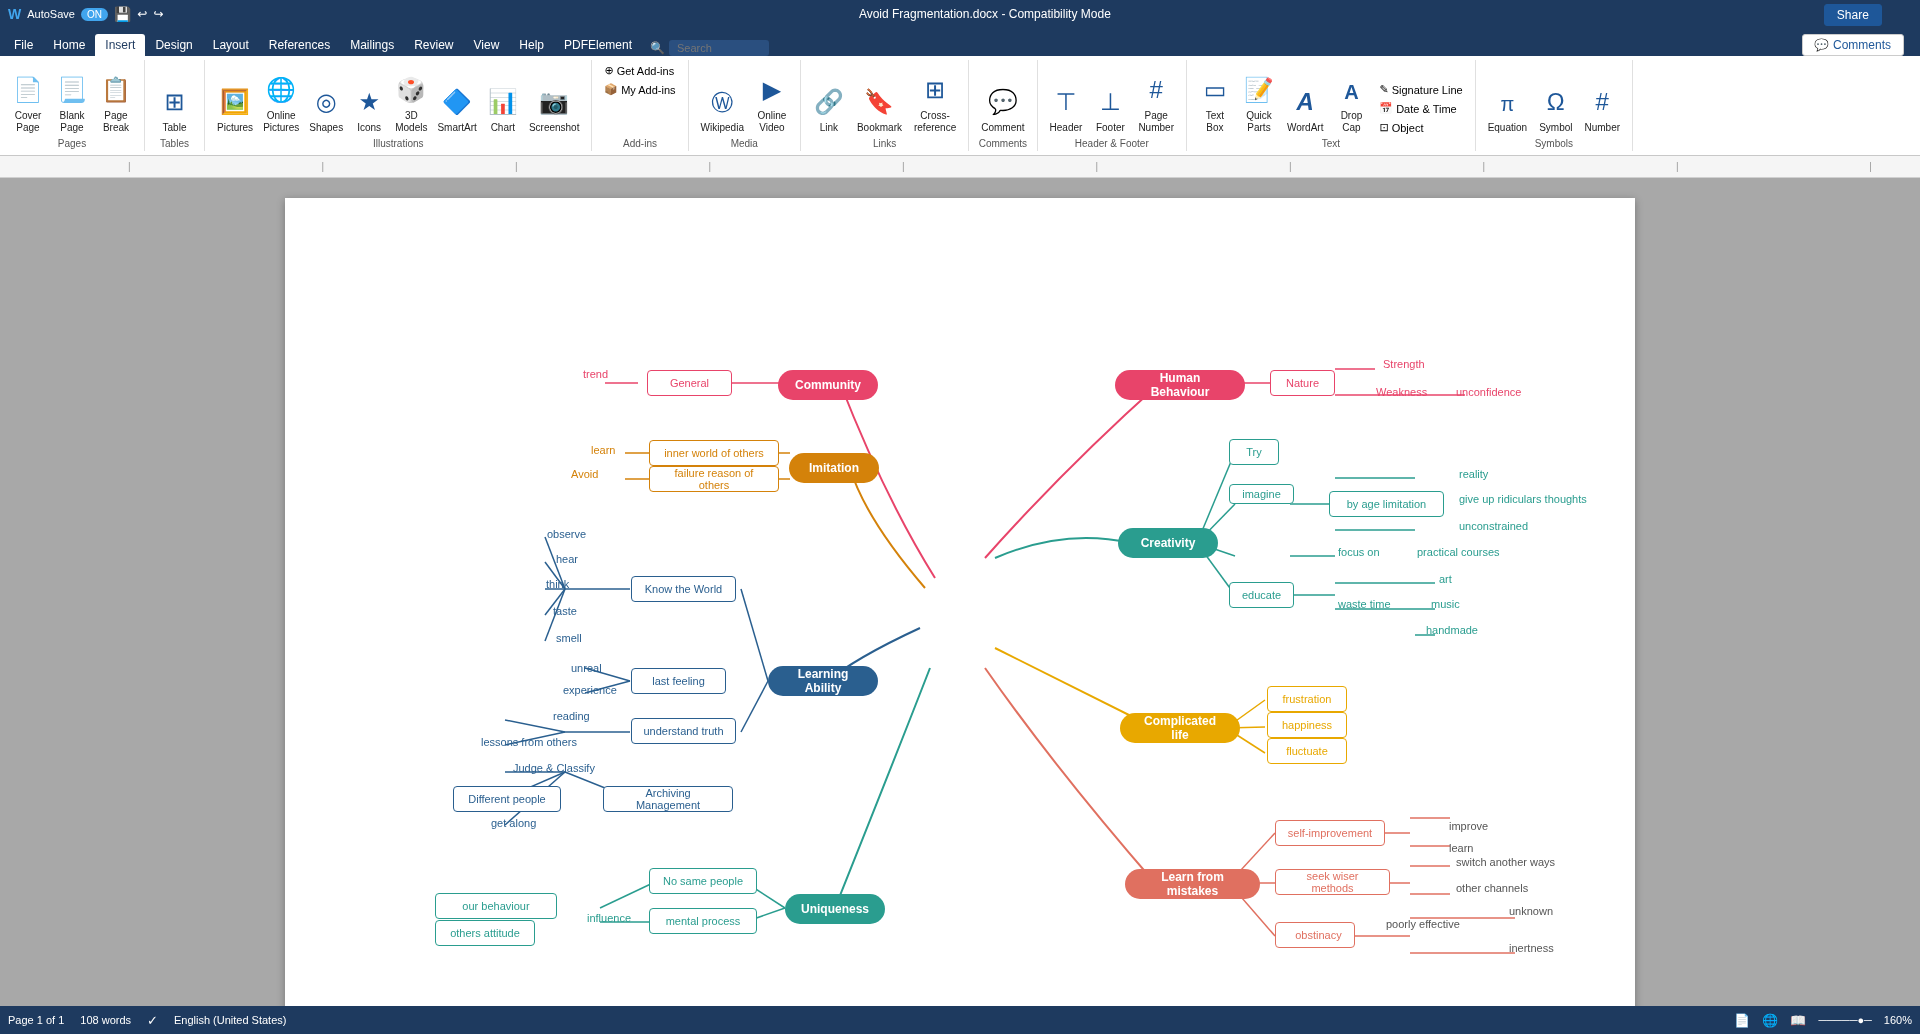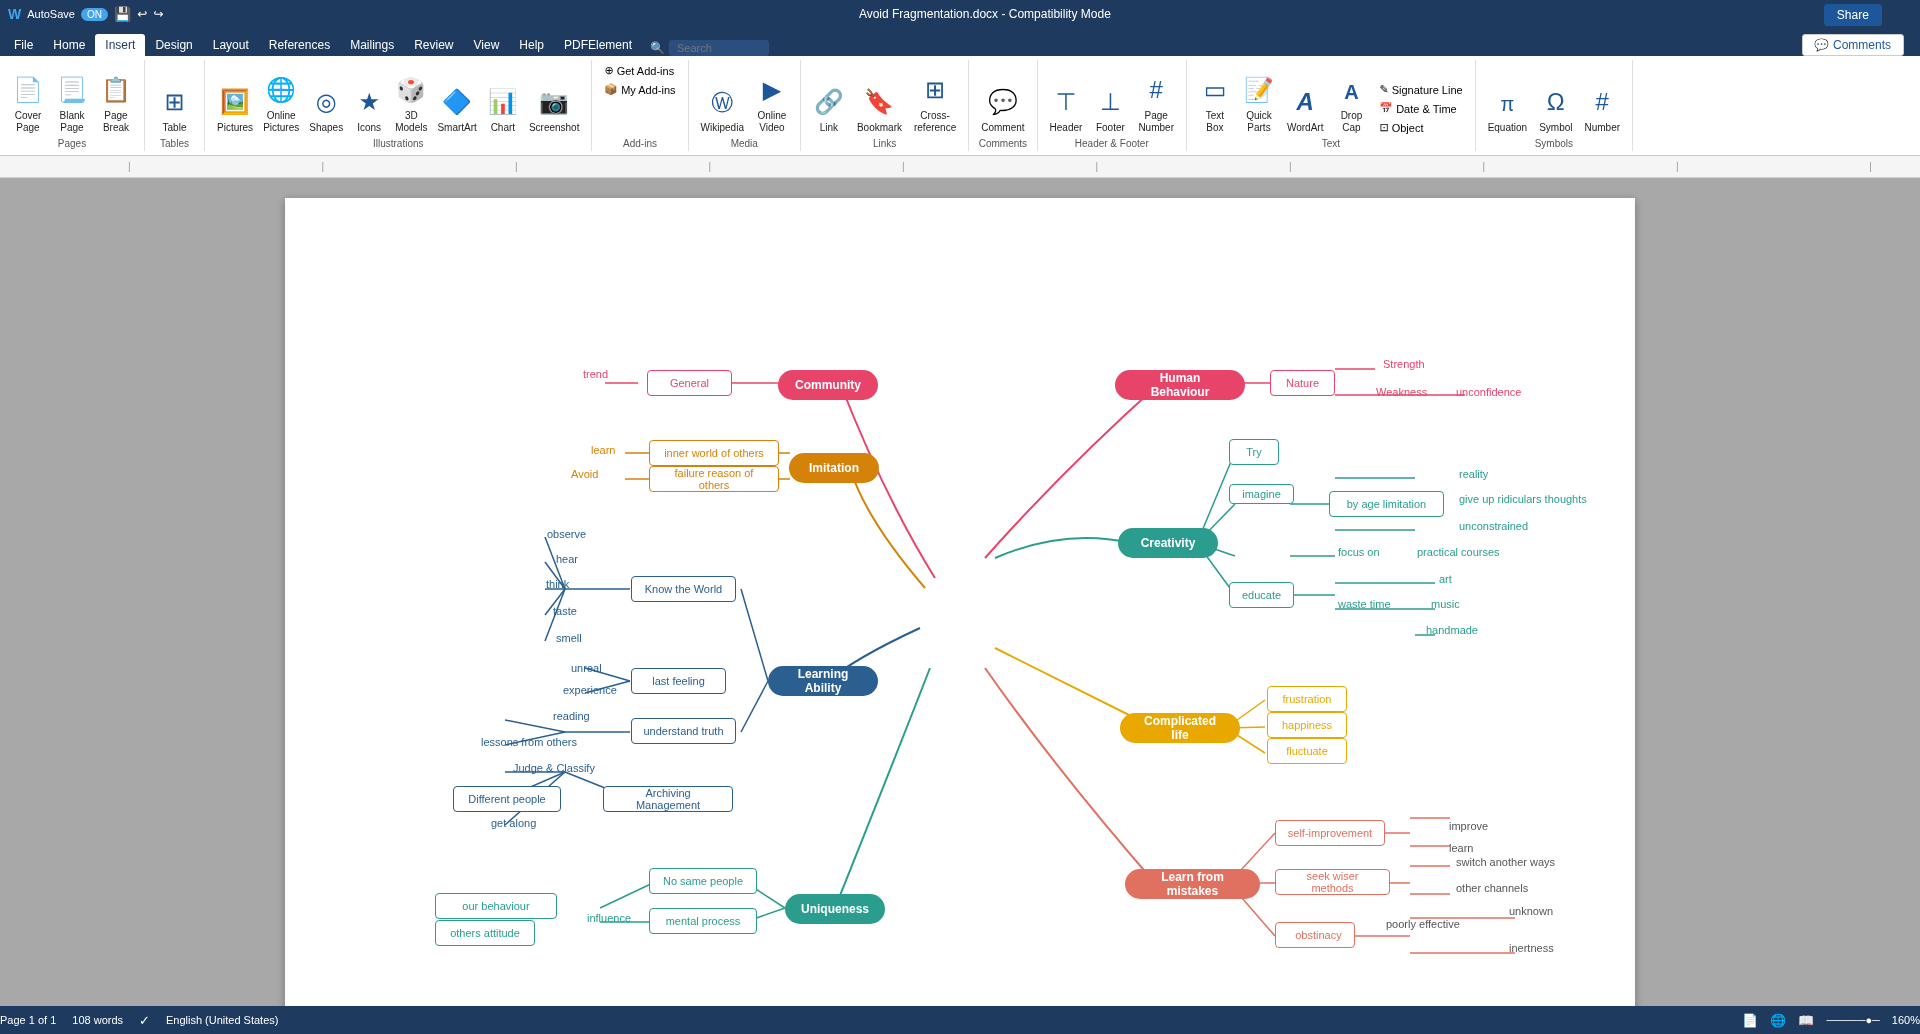--- a/index.html
+++ b/index.html
@@ -164,21 +164,21 @@
       overflow: hidden;
     }
 
     
     #status-bar {
       background: #1e3a5f;
       height: 28px;
       display: flex;
       align-items: center;
       justify-content: space-between;
-      padding: 0 0;
+      padding: 0 8px;
       color: white;
       font-size: 11px;
       position: fixed;
       bottom: 0;
       width: 1920px;
     }
     #status-bar .right { display: flex; align-items: center; gap: 12px; }
 
     
     .mind-map {

